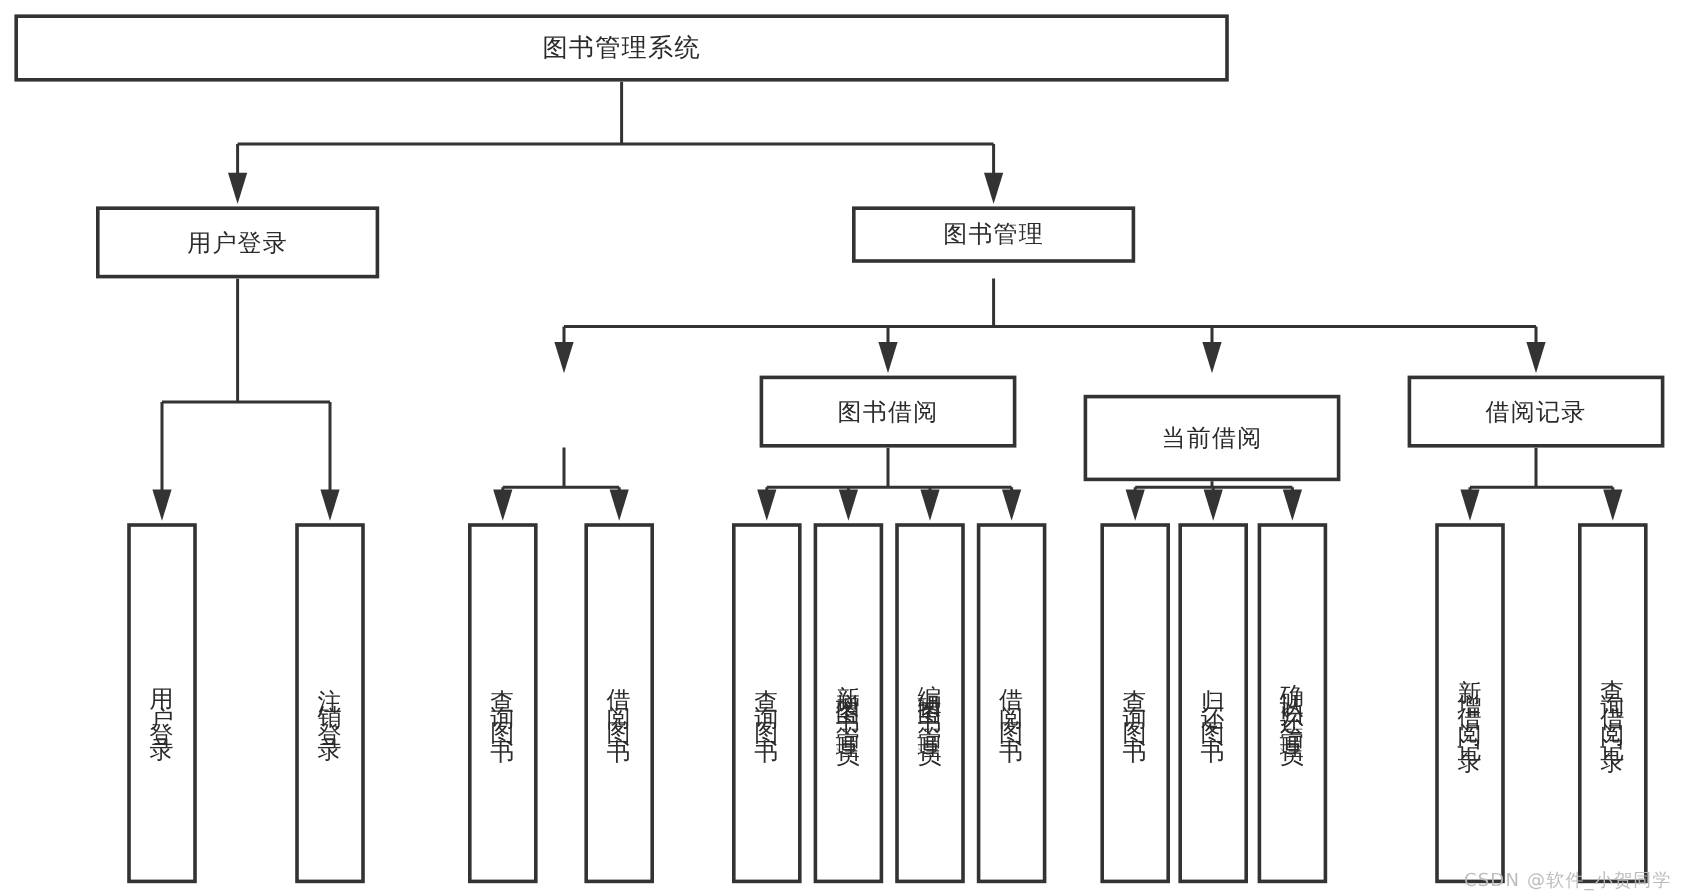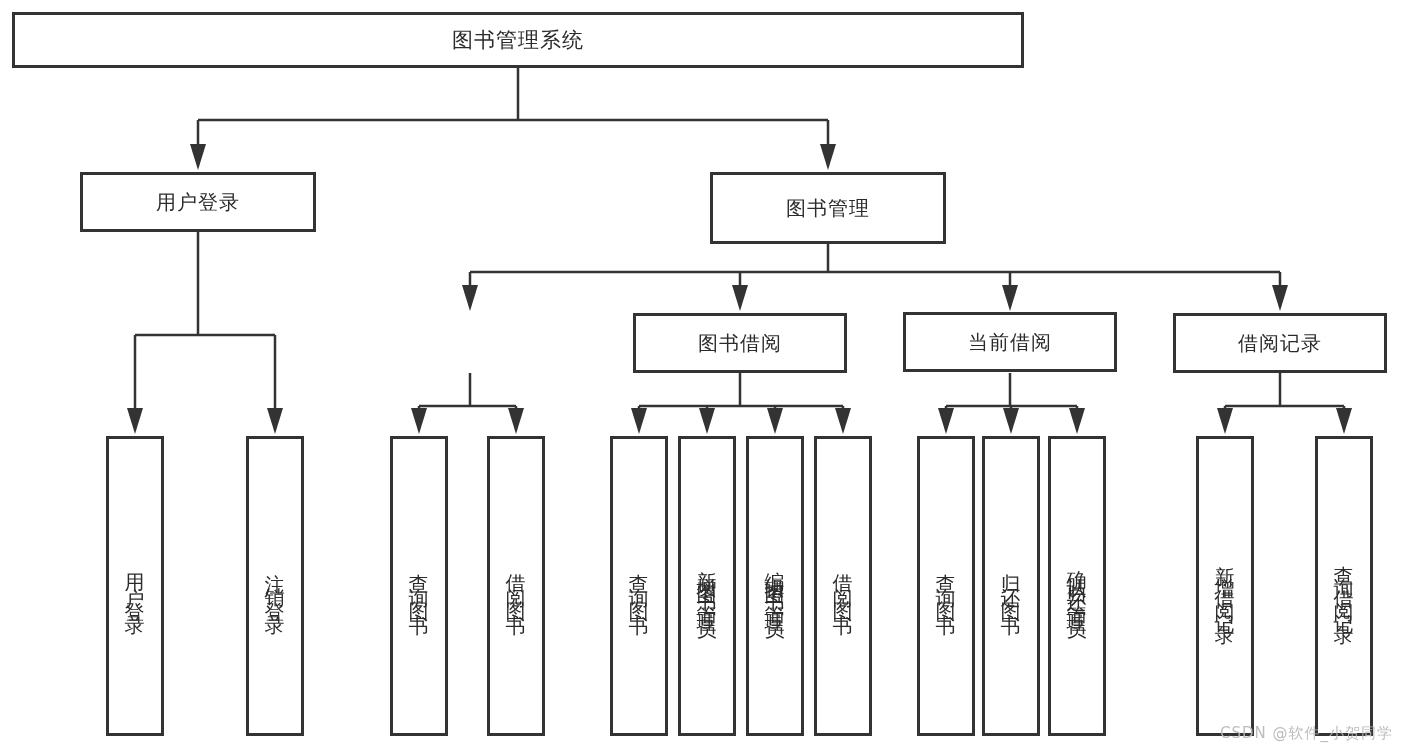--- a/index.html
+++ b/index.html
@@ -91,28 +91,28 @@
     </g>
   </svg>
 
   <div class="box rootbox" style="left:12px; top:12px; width:1012px; height:56px;">
     <span>图书管理系统</span>
   </div>
 
   <div class="box hbox" style="left:80px; top:172px; width:236px; height:60px;">
     <span>用户登录</span>
   </div>
-  <div class="box hbox" style="left:710px; top:172px; width:236px; height:72px;">
+  <div class="box hbox" style="left:710px; top:172px; width:236px; height:47px;">
     <span>图书管理</span>
   </div>
 
   <div class="box hbox" style="left:633px; top:313px; width:214px; height:60px;">
     <span>图书借阅</span>
   </div>
-  <div class="box hbox" style="left:903px; top:312px; width:214px; height:60px;">
+  <div class="box hbox" style="left:903px; top:329px; width:214px; height:72px;">
     <span>当前借阅</span>
   </div>
   <div class="box hbox" style="left:1173px; top:313px; width:214px; height:60px;">
     <span>借阅记录</span>
   </div>
 
   <div class="box vbox" style="left:106px; top:436px; width:58px; height:300px;">
     <span class="vtext-4">用户登录</span>
   </div>
   <div class="box vbox" style="left:246px; top:436px; width:58px; height:300px;">

